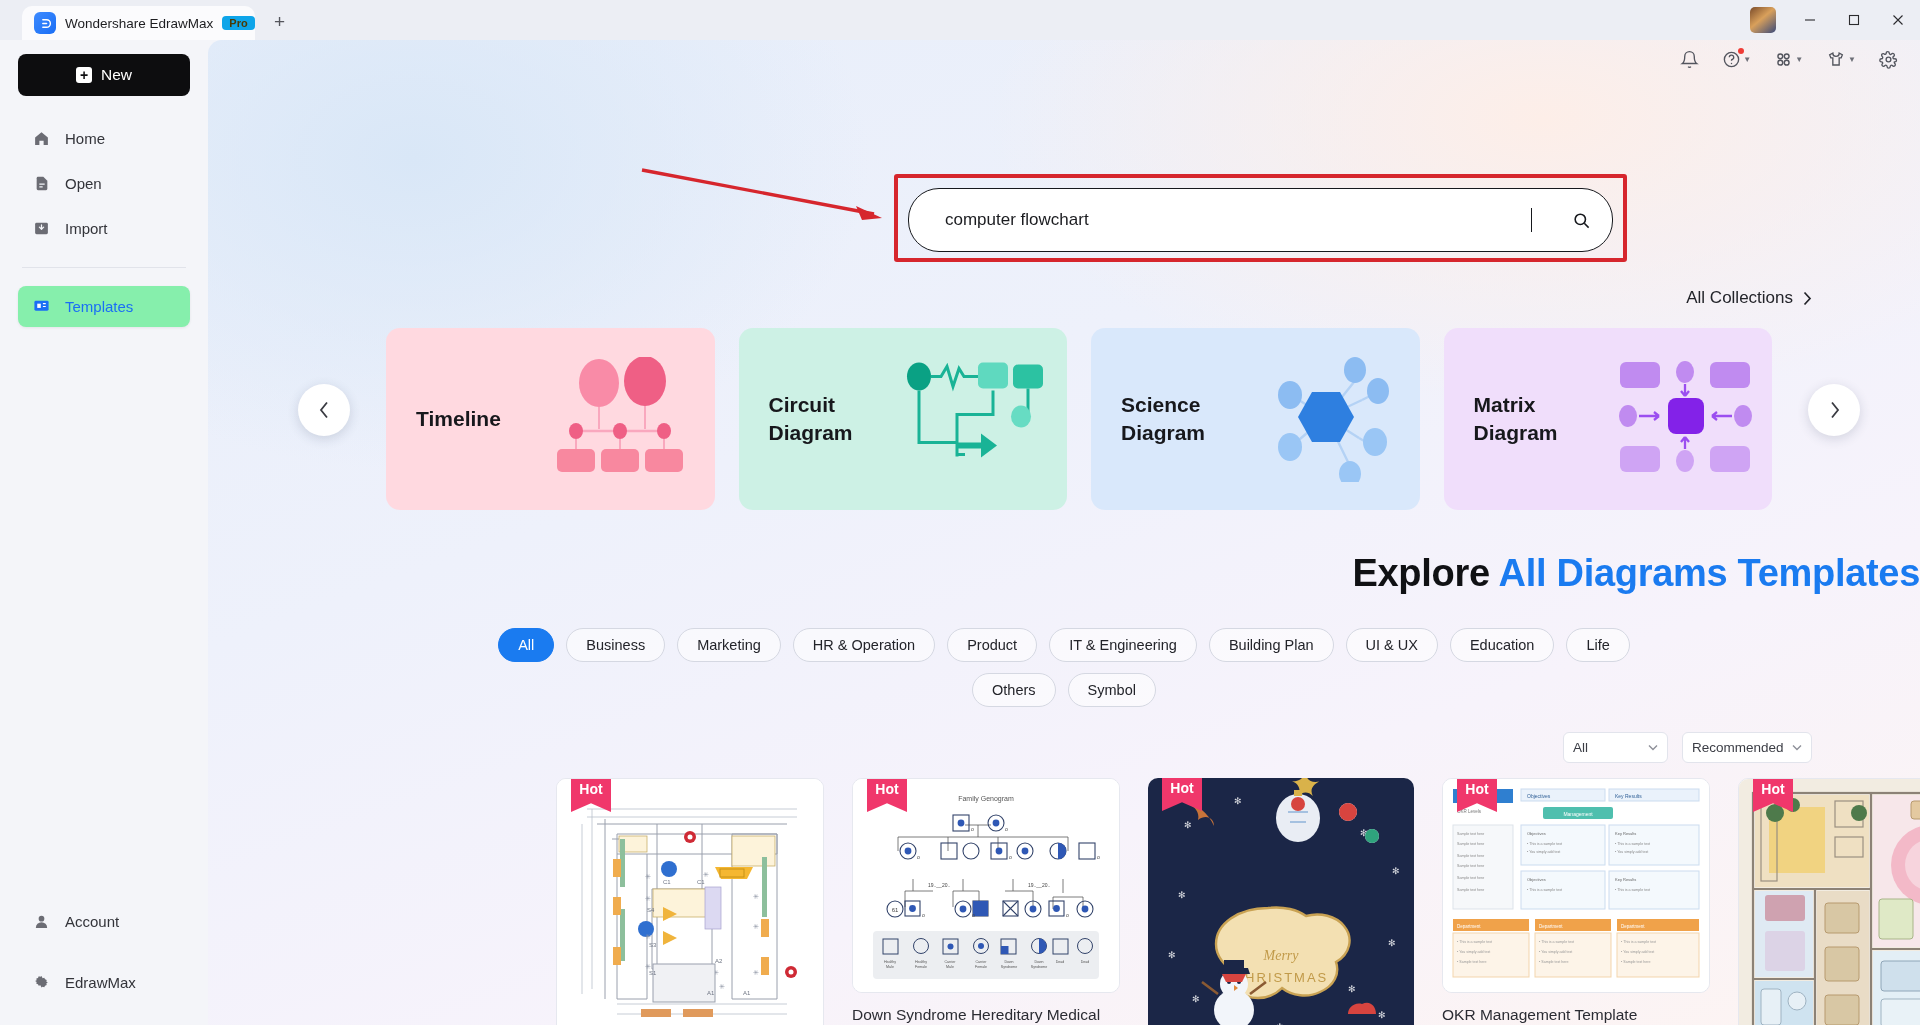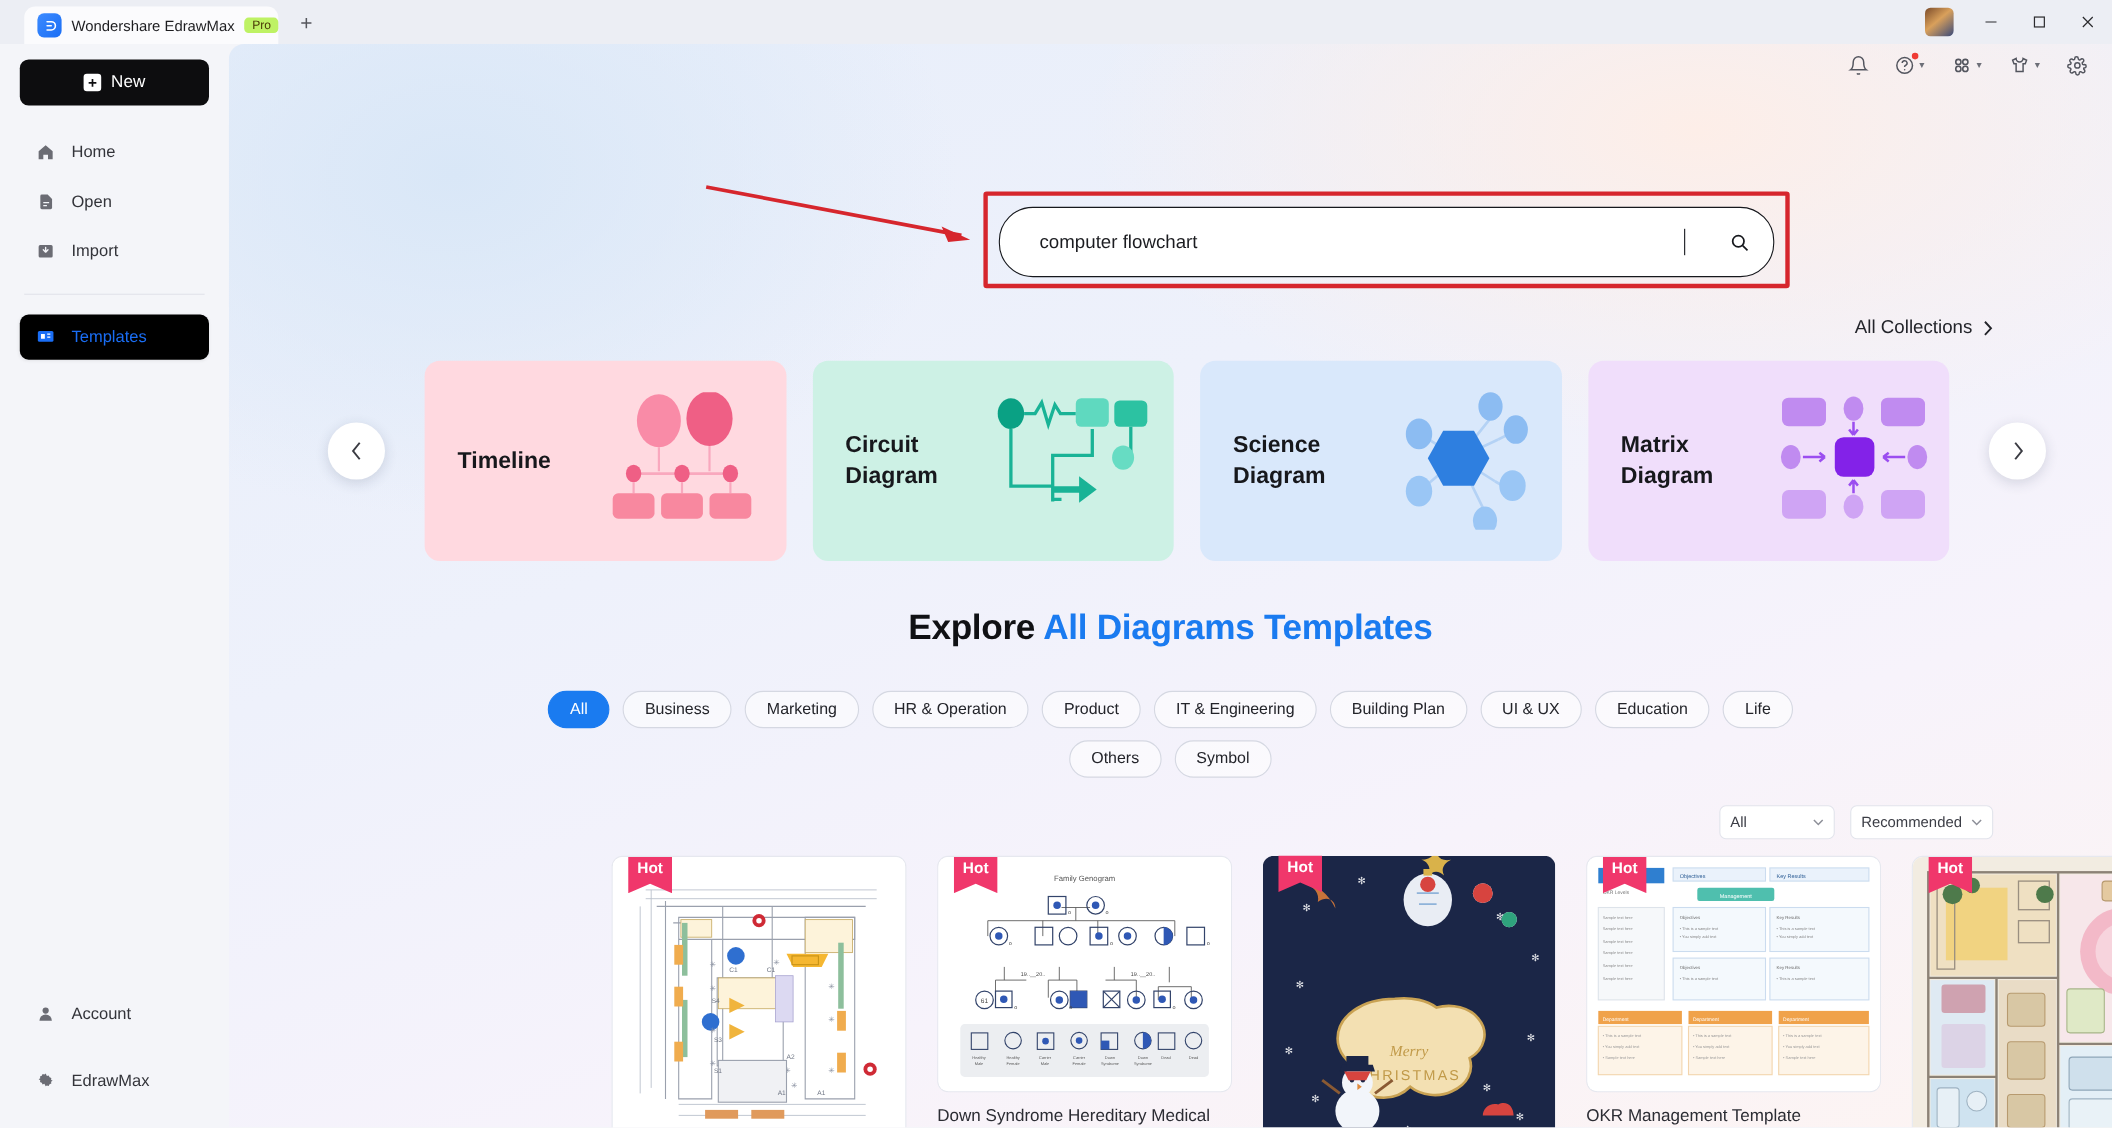--- a/index.html
+++ b/index.html
@@ -27,22 +27,22 @@
     gap: 9px;
   }
   .tab-logo {
     width: 22px; height: 22px; border-radius: 6px;
     background: linear-gradient(135deg,#3d8bff,#1a6ef5);
     display: flex; align-items: center; justify-content: center;
     color: #fff; font-size: 13px; font-weight: bold;
   }
   .tab-title { font-size: 13.5px; color: #1d1d20; white-space: nowrap; }
   .pro-badge {
-    background: #bef264; color: #4a3a06;
-    font-size: 11px; font-weight: normal;
+    background: #0ea5e9; color: #4a3a06;
+    font-size: 11px; font-weight: bold;
     padding: 1px 7px; border-radius: 4px;
   }
   .newtab {
     margin-left: 14px; margin-bottom: 7px;
     font-size: 19px; color: #55565c; cursor: pointer;
     width: 22px; text-align: center;
   }
   .win-ctrls {
     position: absolute; right: 0; top: 0;
     height: 40px; display: flex; align-items: center;
@@ -81,21 +81,21 @@
     color:#0d0d0f; font-size: 14px; line-height: 14px; font-weight: bold;
     display:flex; align-items:center; justify-content:center;
   }
   .nav { margin-top: 22px; display: flex; flex-direction: column; gap: 4px; }
   .nav-item {
     height: 41px; border-radius: 8px;
     display: flex; align-items: center; gap: 14px;
     padding-left: 14px; font-size: 15px; color: #33343a;
     cursor: pointer;
   }
-  .nav-item.active { background: #000000; color: #1a6ef5; box-shadow: 0 1px 3px rgba(0,0,0,.07); }
+  .nav-item.active { background: #86efac; color: #1a6ef5; box-shadow: 0 1px 3px rgba(0,0,0,.07); }
   .nav-icon { width: 19px; height: 19px; display:flex; align-items:center; justify-content:center; color:#6b6c74; }
   .nav-item.active .nav-icon { color: #1a6ef5; }
   .divider { height: 1px; background: #e1e3ea; margin: 14px 4px; }
   .sidebar-bottom {
     position: absolute; bottom: 22px; left: 18px; right: 18px;
     display: flex; flex-direction: column; gap: 20px;
   }
 
   
   .main {
@@ -168,21 +168,21 @@
     box-shadow: 0 3px 12px rgba(40,50,80,.16);
     display:flex; align-items:center; justify-content:center;
     font-size: 19px; color:#3a3b42; cursor: pointer; z-index: 4;
   }
   .arrow-left { left: 90px; }
   .arrow-right { right: 60px; }
 
   
   .explore-title {
     position: absolute; top: 512px; width: 100%;
-    text-align: center; font-size: 32px; font-weight: bold;
+    text-align: right; font-size: 38px; font-weight: bold;
     color: #101114; letter-spacing: -.3px;
   }
   .explore-title .blue { color: #1a7bf0; }
 
   .chips {
     position: absolute; top: 588px; width: 100%;
     display: flex; flex-wrap: wrap; justify-content: center;
     gap: 11px 12px; padding: 0 280px;
   }
   .chip {

